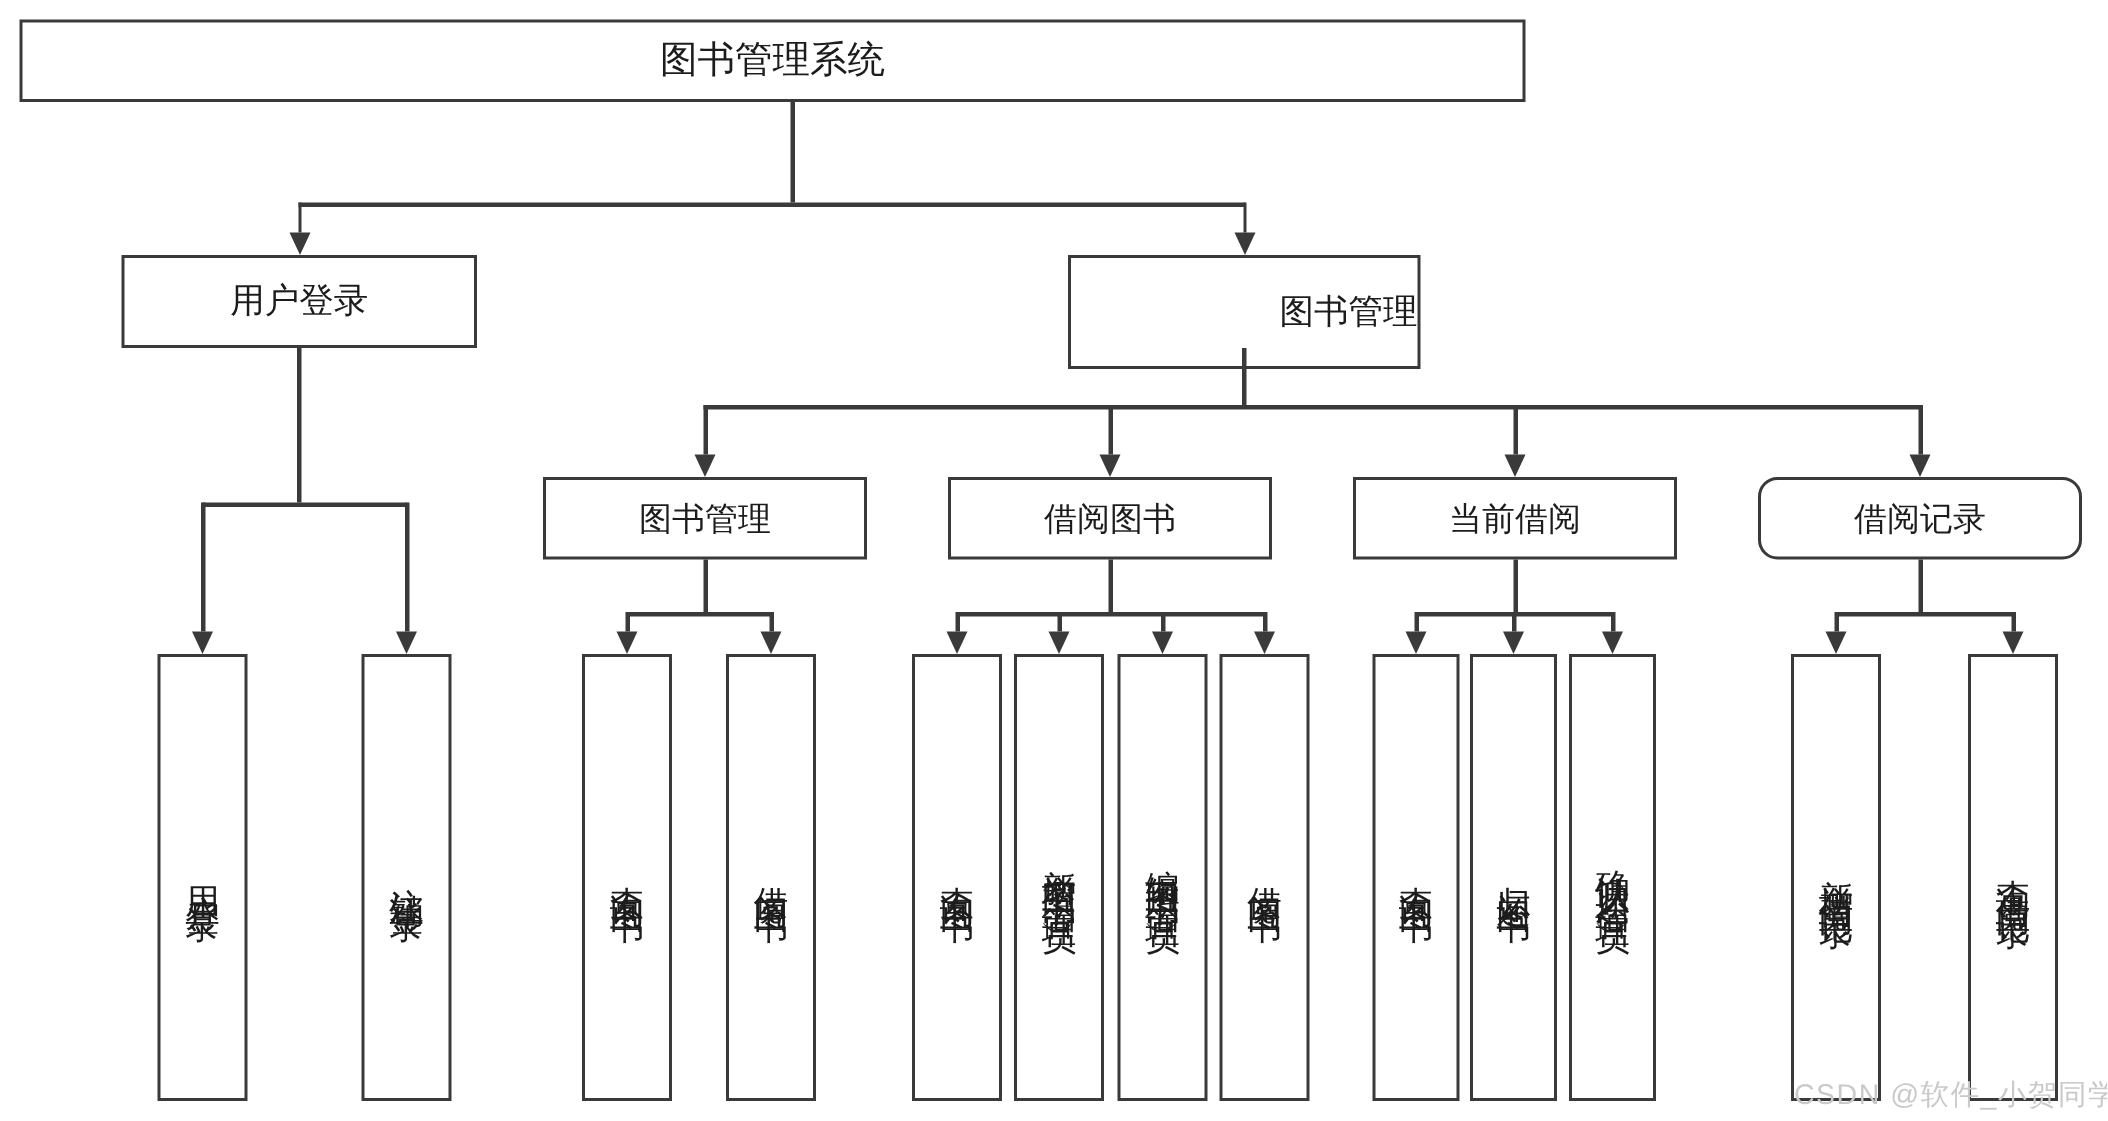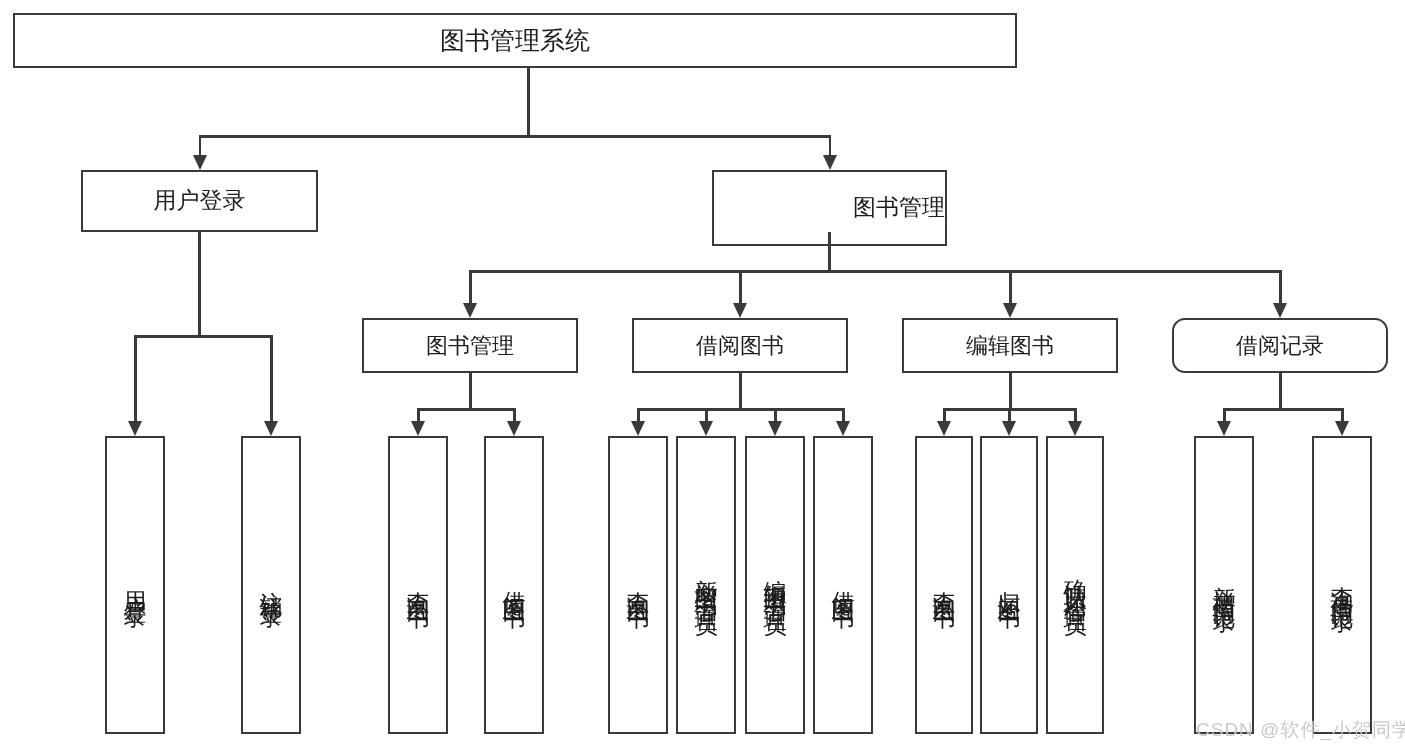--- a/index.html
+++ b/index.html
@@ -85,21 +85,21 @@
     </div>
 
   <div id="level2-layer">
       <div class="node lvl2" style="left: 362px; top: 318px; width: 216px; height: 55px;">
         <span class="label">图书管理</span>
       </div>
       <div class="node lvl2" style="left: 632px; top: 318px; width: 216px; height: 55px;">
         <span class="label">借阅图书</span>
       </div>
       <div class="node lvl2" style="left: 902px; top: 318px; width: 216px; height: 55px;">
-        <span class="label">编辑图书</span>
+        <span class="label">当前借阅</span>
       </div>
       <div class="node lvl2" style="left: 1172px; top: 318px; width: 216px; height: 55px; border-radius: 13px;">
         <span class="label">借阅记录</span>
       </div>
     </div>
 
   <div id="leaf-layer">
       <div class="node leaf" style="left: 105px; top: 436px; width: 60px; height: 298px;">
         <span class="label">用户登录</span>
       </div>

